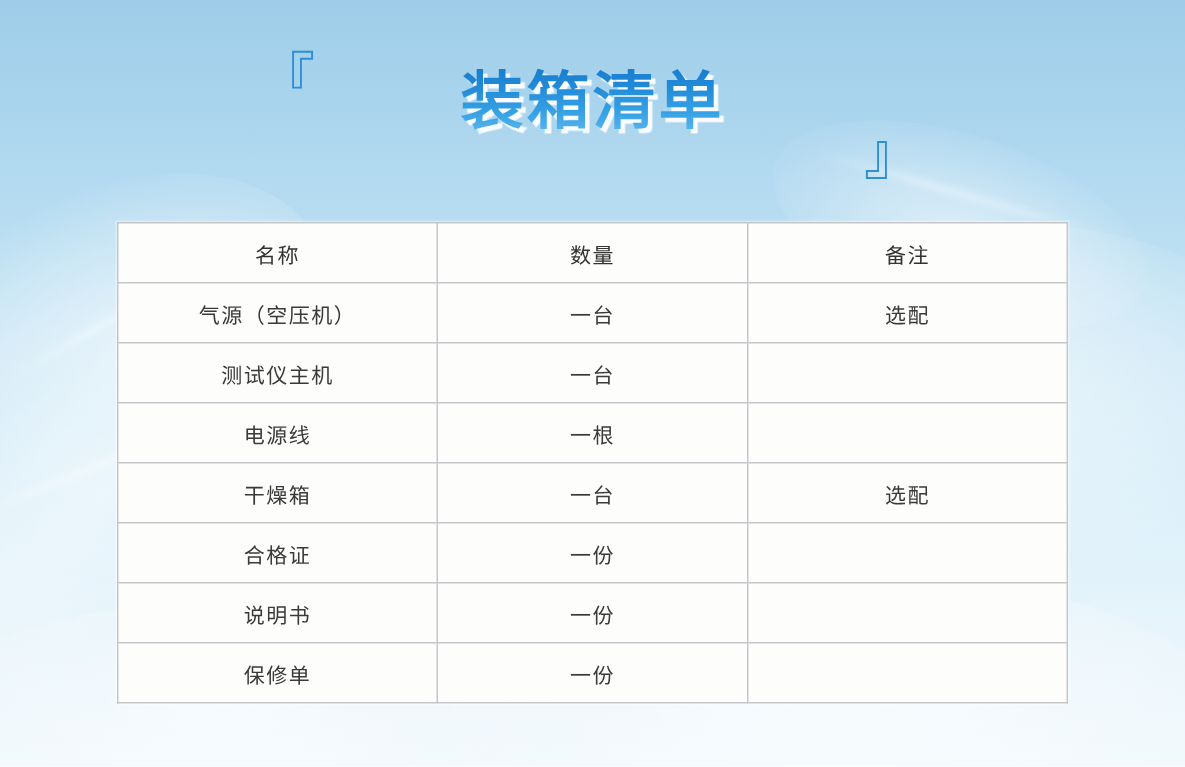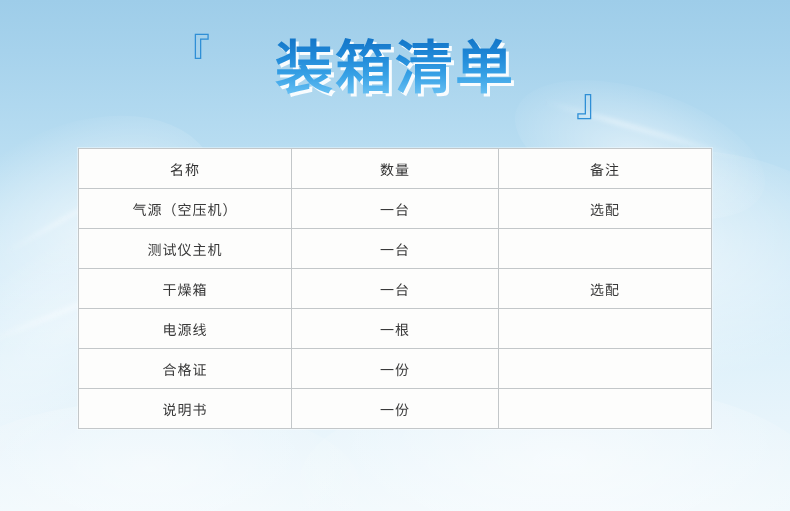--- a/index.html
+++ b/index.html
@@ -111,21 +111,21 @@
     height: 140px;
   }
   #doc-title {
     position: absolute;
     left: 0;
     top: 36px;
     width: 790px;
     text-align: center;
     font-family: "DejaVu Serif", "Liberation Serif", serif;
     font-weight: bold;
-    font-size: 58px;
+    font-size: 42px;
     line-height: 64px;
     letter-spacing: 2px;
     color: #2a8ad6;
     background-image: linear-gradient(to bottom,
         #1273c6 0%,
         #2089d8 32%,
         #38a2e6 62%,
         #62bcf1 88%,
         #7ec9f5 100%);
     -webkit-background-clip: text;
@@ -224,36 +224,41 @@
             <td>气源（空压机）</td>
             <td>一台</td>
             <td>选配</td>
           </tr>
           <tr>
             <td>测试仪主机</td>
             <td>一台</td>
             <td></td>
           </tr>
           <tr>
+            <td>电源线</td>
+            <td>一根</td>
+            <td></td>
+          </tr>
+          <tr>
             <td>干燥箱</td>
             <td>一台</td>
             <td>选配</td>
           </tr>
           <tr>
-            <td>电源线</td>
-            <td>一根</td>
-            <td></td>
-          </tr>
-          <tr>
             <td>合格证</td>
             <td>一份</td>
             <td></td>
           </tr>
           <tr>
             <td>说明书</td>
+            <td>一份</td>
+            <td></td>
+          </tr>
+          <tr>
+            <td>保修单</td>
             <td>一份</td>
             <td></td>
           </tr>
         </tbody>
     </table>
   </div>
 
 </div>
 
 </body></html>

